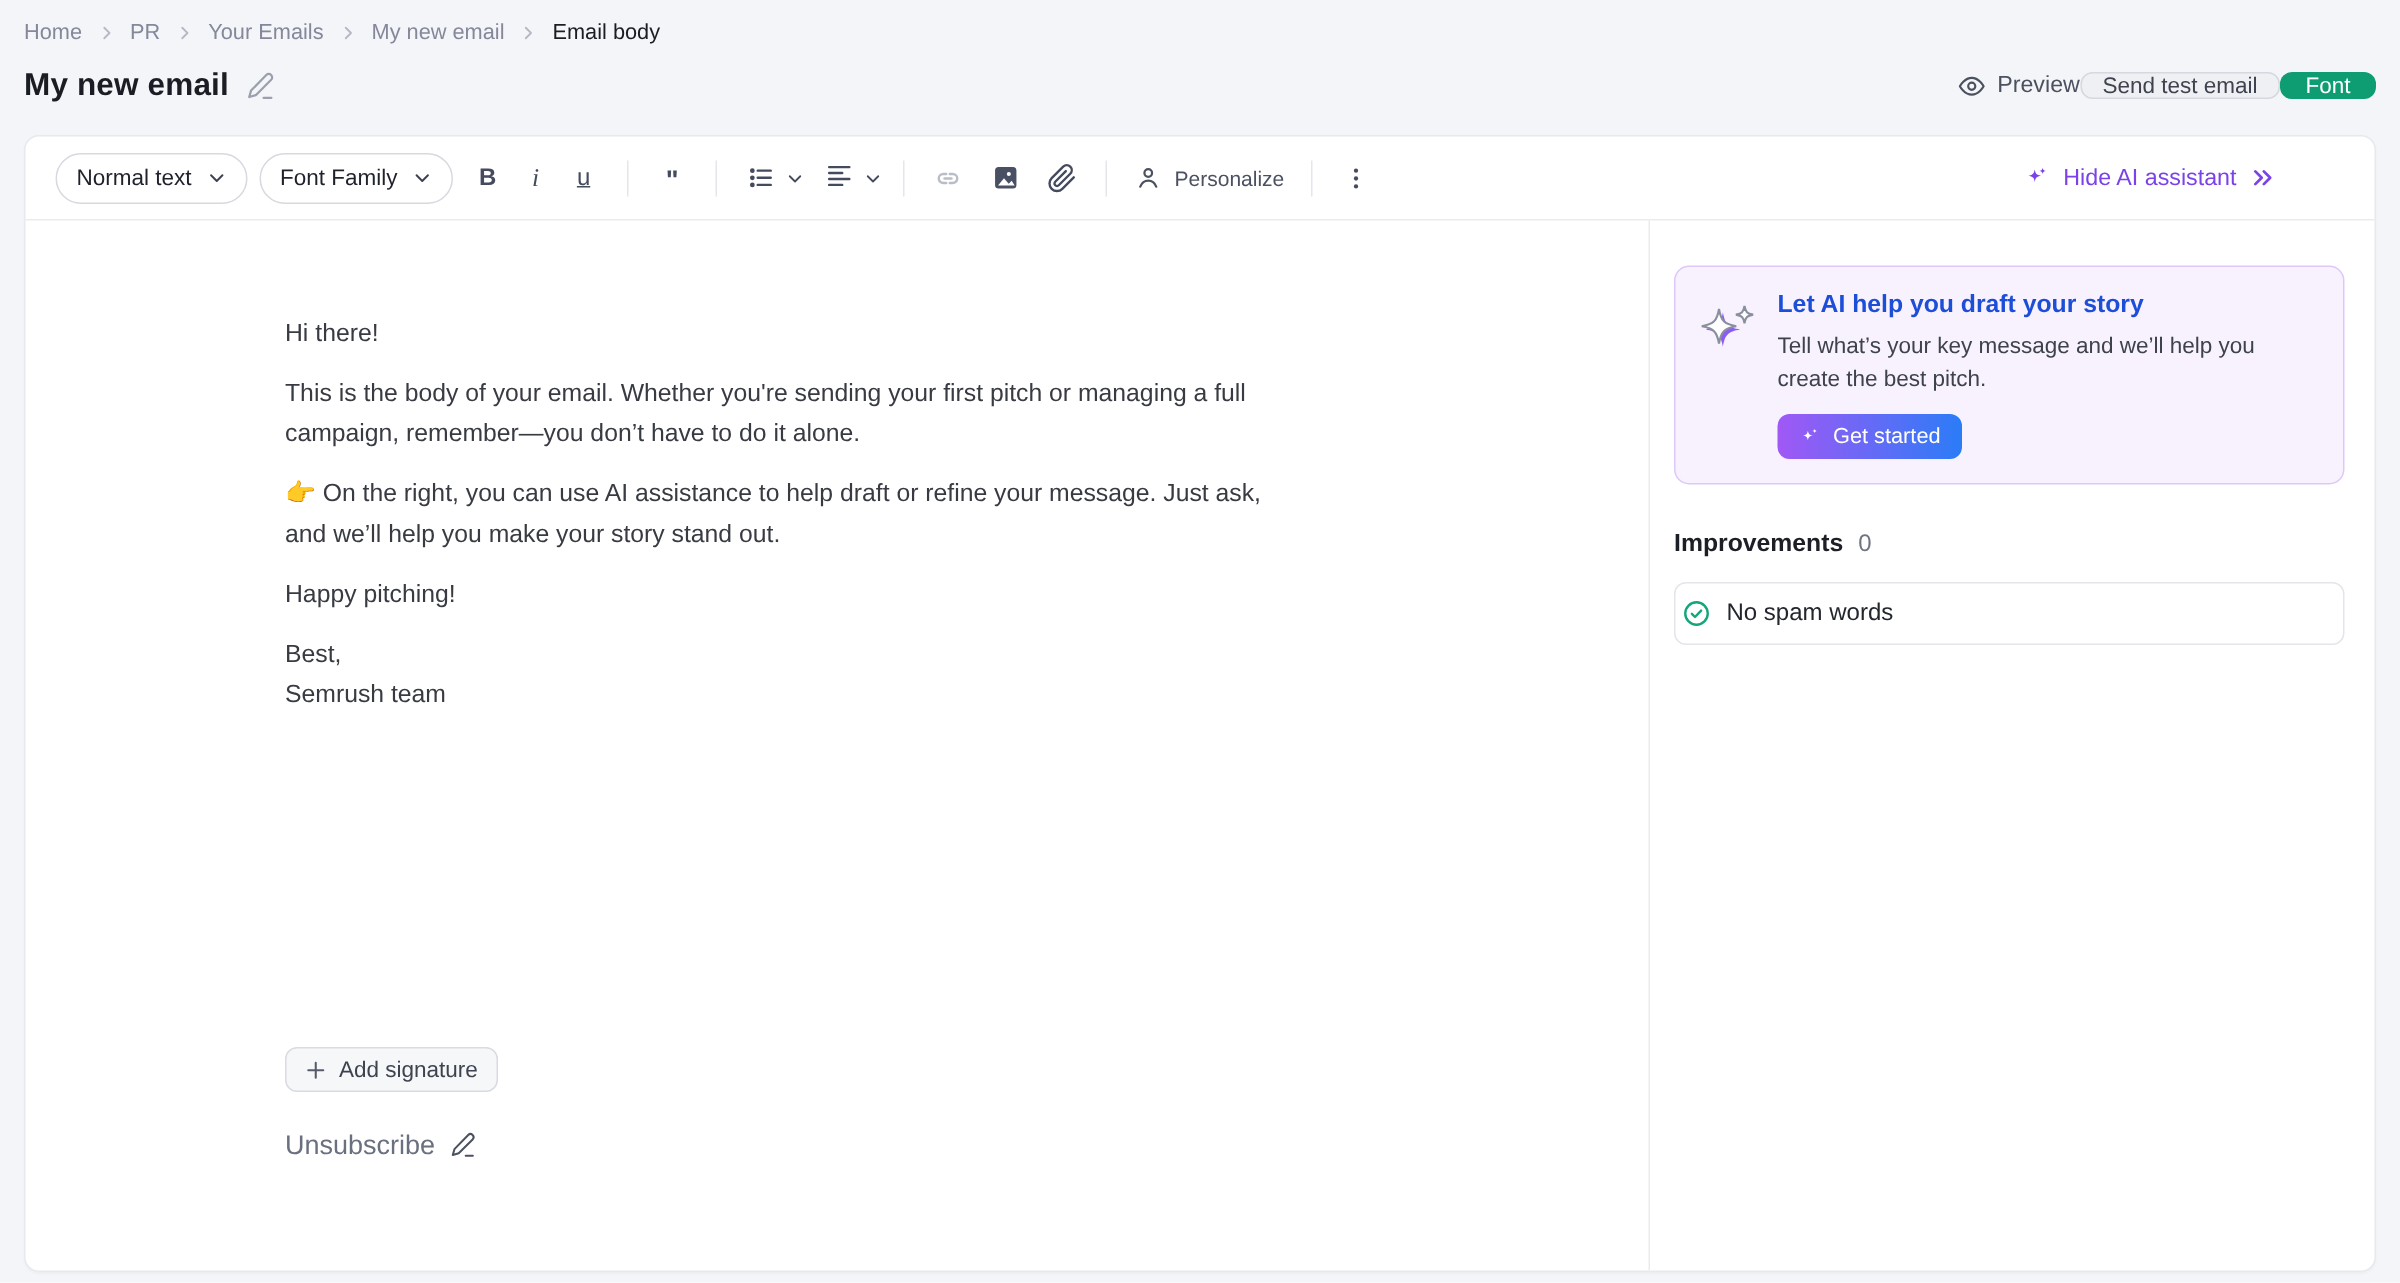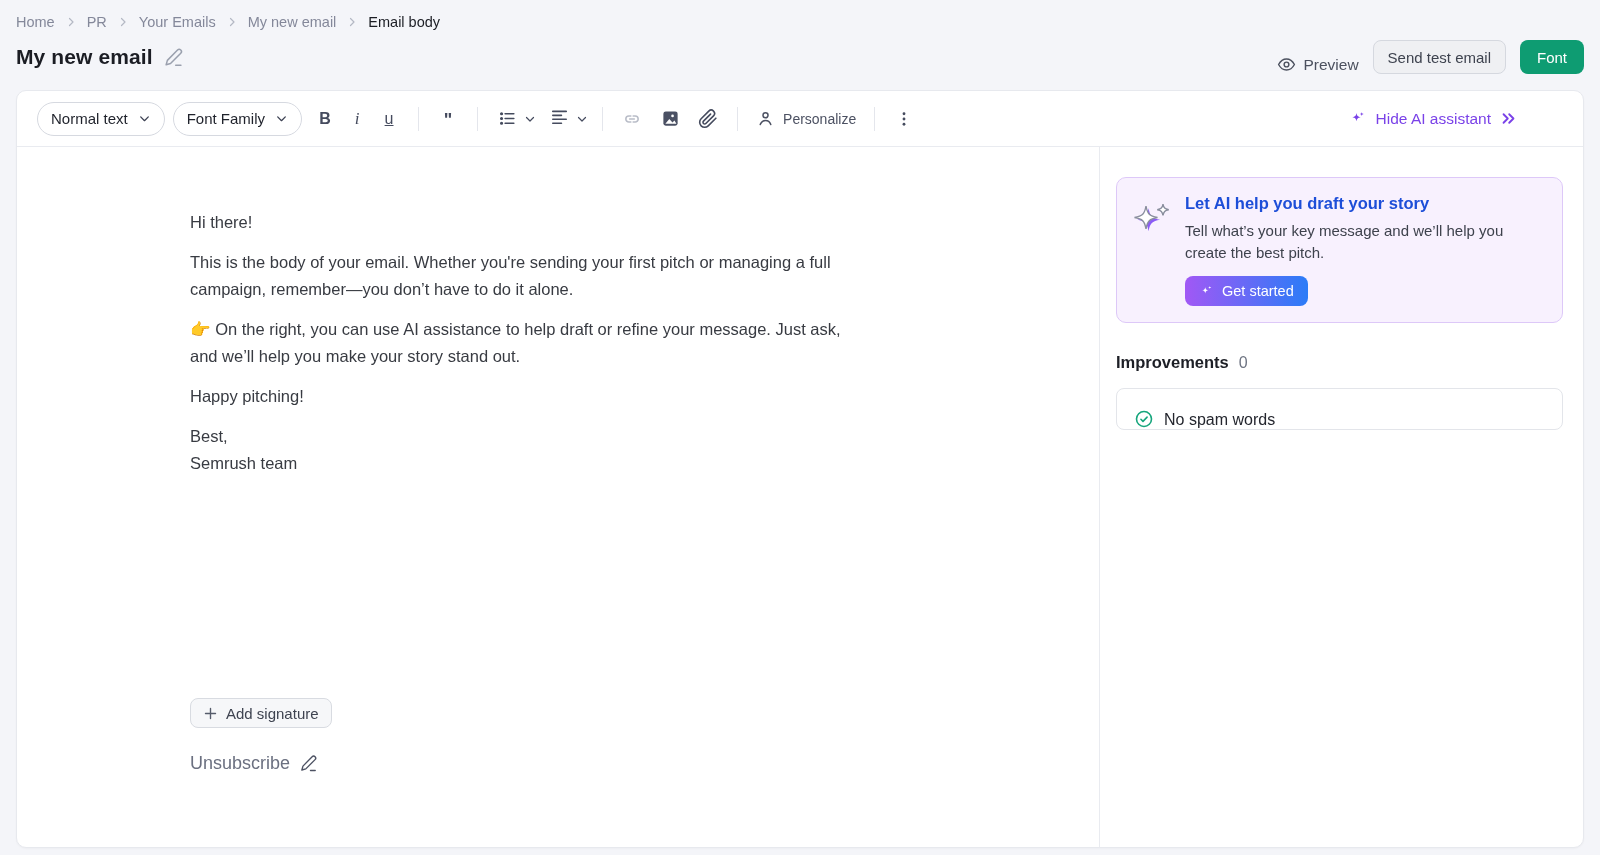--- a/index.html
+++ b/index.html
@@ -14,23 +14,23 @@
   
   .breadcrumb { display:flex; align-items:center; gap:10px; height:20px; font-size:14.5px; color:#81859199; color:#84889a; }
   .crumb { color:#84889a; cursor:pointer; }
   .crumb-current { color:#1b1d24; font-weight:500; }
   .crumb-sep { color:#b4b8c4; display:flex; align-items:center; }
 
   
   .header-row { display:flex; align-items:center; margin-top:6px; height:38px; }
   .page-title { font-size:21px; font-weight:700; color:#1b1d24; letter-spacing:.1px; }
   .title-edit { margin-left:10px; color:#9aa0ae; display:flex; align-items:center; cursor:pointer; }
-  .header-actions { margin-left:auto; display:flex; align-items:flex-end; gap:14px; }
+  .header-actions { margin-left:auto; display:flex; align-items:center; }
   .preview-btn { display:flex; align-items:center; gap:7px; color:#4c515f; font-size:15.5px; cursor:pointer; }
-  .btn { display:inline-flex; align-items:center; justify-content:center; height:34px; border-radius:8px; font-size:15px; cursor:pointer; border:1px solid transparent; }
+  .btn { display:inline-flex; align-items:center; justify-content:center; height:18px; border-radius:8px; font-size:15px; cursor:pointer; border:1px solid transparent; }
   .btn-secondary { background:#eff0f3; border-color:#d5d8df; color:#3e434f; padding:0 14px; }
   .btn-primary { background:#0e9c72; color:#fff; padding:0 16px; font-weight:500; }
 
   
   .panel { margin-top:14px; background:#fff; border:1px solid #e7e9ee; border-radius:10px; flex:1; margin-bottom:7px; display:flex; flex-direction:column; overflow:hidden; box-shadow:0 1px 2px rgba(20,24,40,.03); }
 
   
   .toolbar { height:56px; min-height:56px; display:flex; align-items:center; padding:0 20px; border-bottom:1px solid #e9ebf0; gap:8px; }
   .select-pill { display:flex; align-items:center; gap:10px; height:34px; padding:15px 13px; border:1px solid #d6d9e0; border-radius:17px; font-size:15px; color:#1f222b; cursor:pointer; background:#fff; }
   .select-pill .chev { color:#3c4152; display:flex; }
@@ -58,21 +58,21 @@
   
   .sidebar { width:484px; border-left:1px solid #e9ebf0; padding:30px 20px 0 16px; }
   .ai-card { background:#f8f1fe; border:1px solid #ddc8f8; border-radius:10px; padding:16px 16px 16px 12px; display:flex; gap:10px; }
   .ai-card-icon { width:46px; min-width:46px; display:flex; align-items:flex-start; justify-content:center; padding-top:4px; }
   .ai-card-title { font-size:16.5px; font-weight:700; color:#1d4ed8; margin-bottom:7px; }
   .ai-card-body { font-size:15px; line-height:22px; color:#3e424d; white-space:pre-line; margin-bottom:12px; }
   .cta-btn { display:inline-flex; align-items:center; gap:8px; height:30px; padding:0 14px; border-radius:8px; background:linear-gradient(90deg,#a158f5,#2b7cf7); color:#fff; font-size:14.5px; font-weight:500; cursor:pointer; }
   .improvements { margin-top:30px; display:flex; align-items:baseline; gap:10px; }
   .improvements-label { font-size:16.5px; font-weight:700; color:#1d1f26; }
   .improvements-count { font-size:16px; color:#6e7482; }
-  .check-card { margin-top:16px; height:42px; background:#fff; border:1px solid #e3e5ea; border-radius:8px; display:flex; align-items:flex-end; gap:10px; padding:0 17px; }
+  .check-card { margin-top:16px; height:42px; background:#fff; border:1px solid #e3e5ea; border-radius:8px; display:flex; align-items:center; gap:10px; padding:0 4px; }
   .check-card-label { font-size:16px; color:#24262e; }
   .check-icon { color:#15a57c; display:flex; }
   svg { display:block; }
 </style>
 </head>
 <body>
 
 <div class="app">
 
   <div class="breadcrumb">

